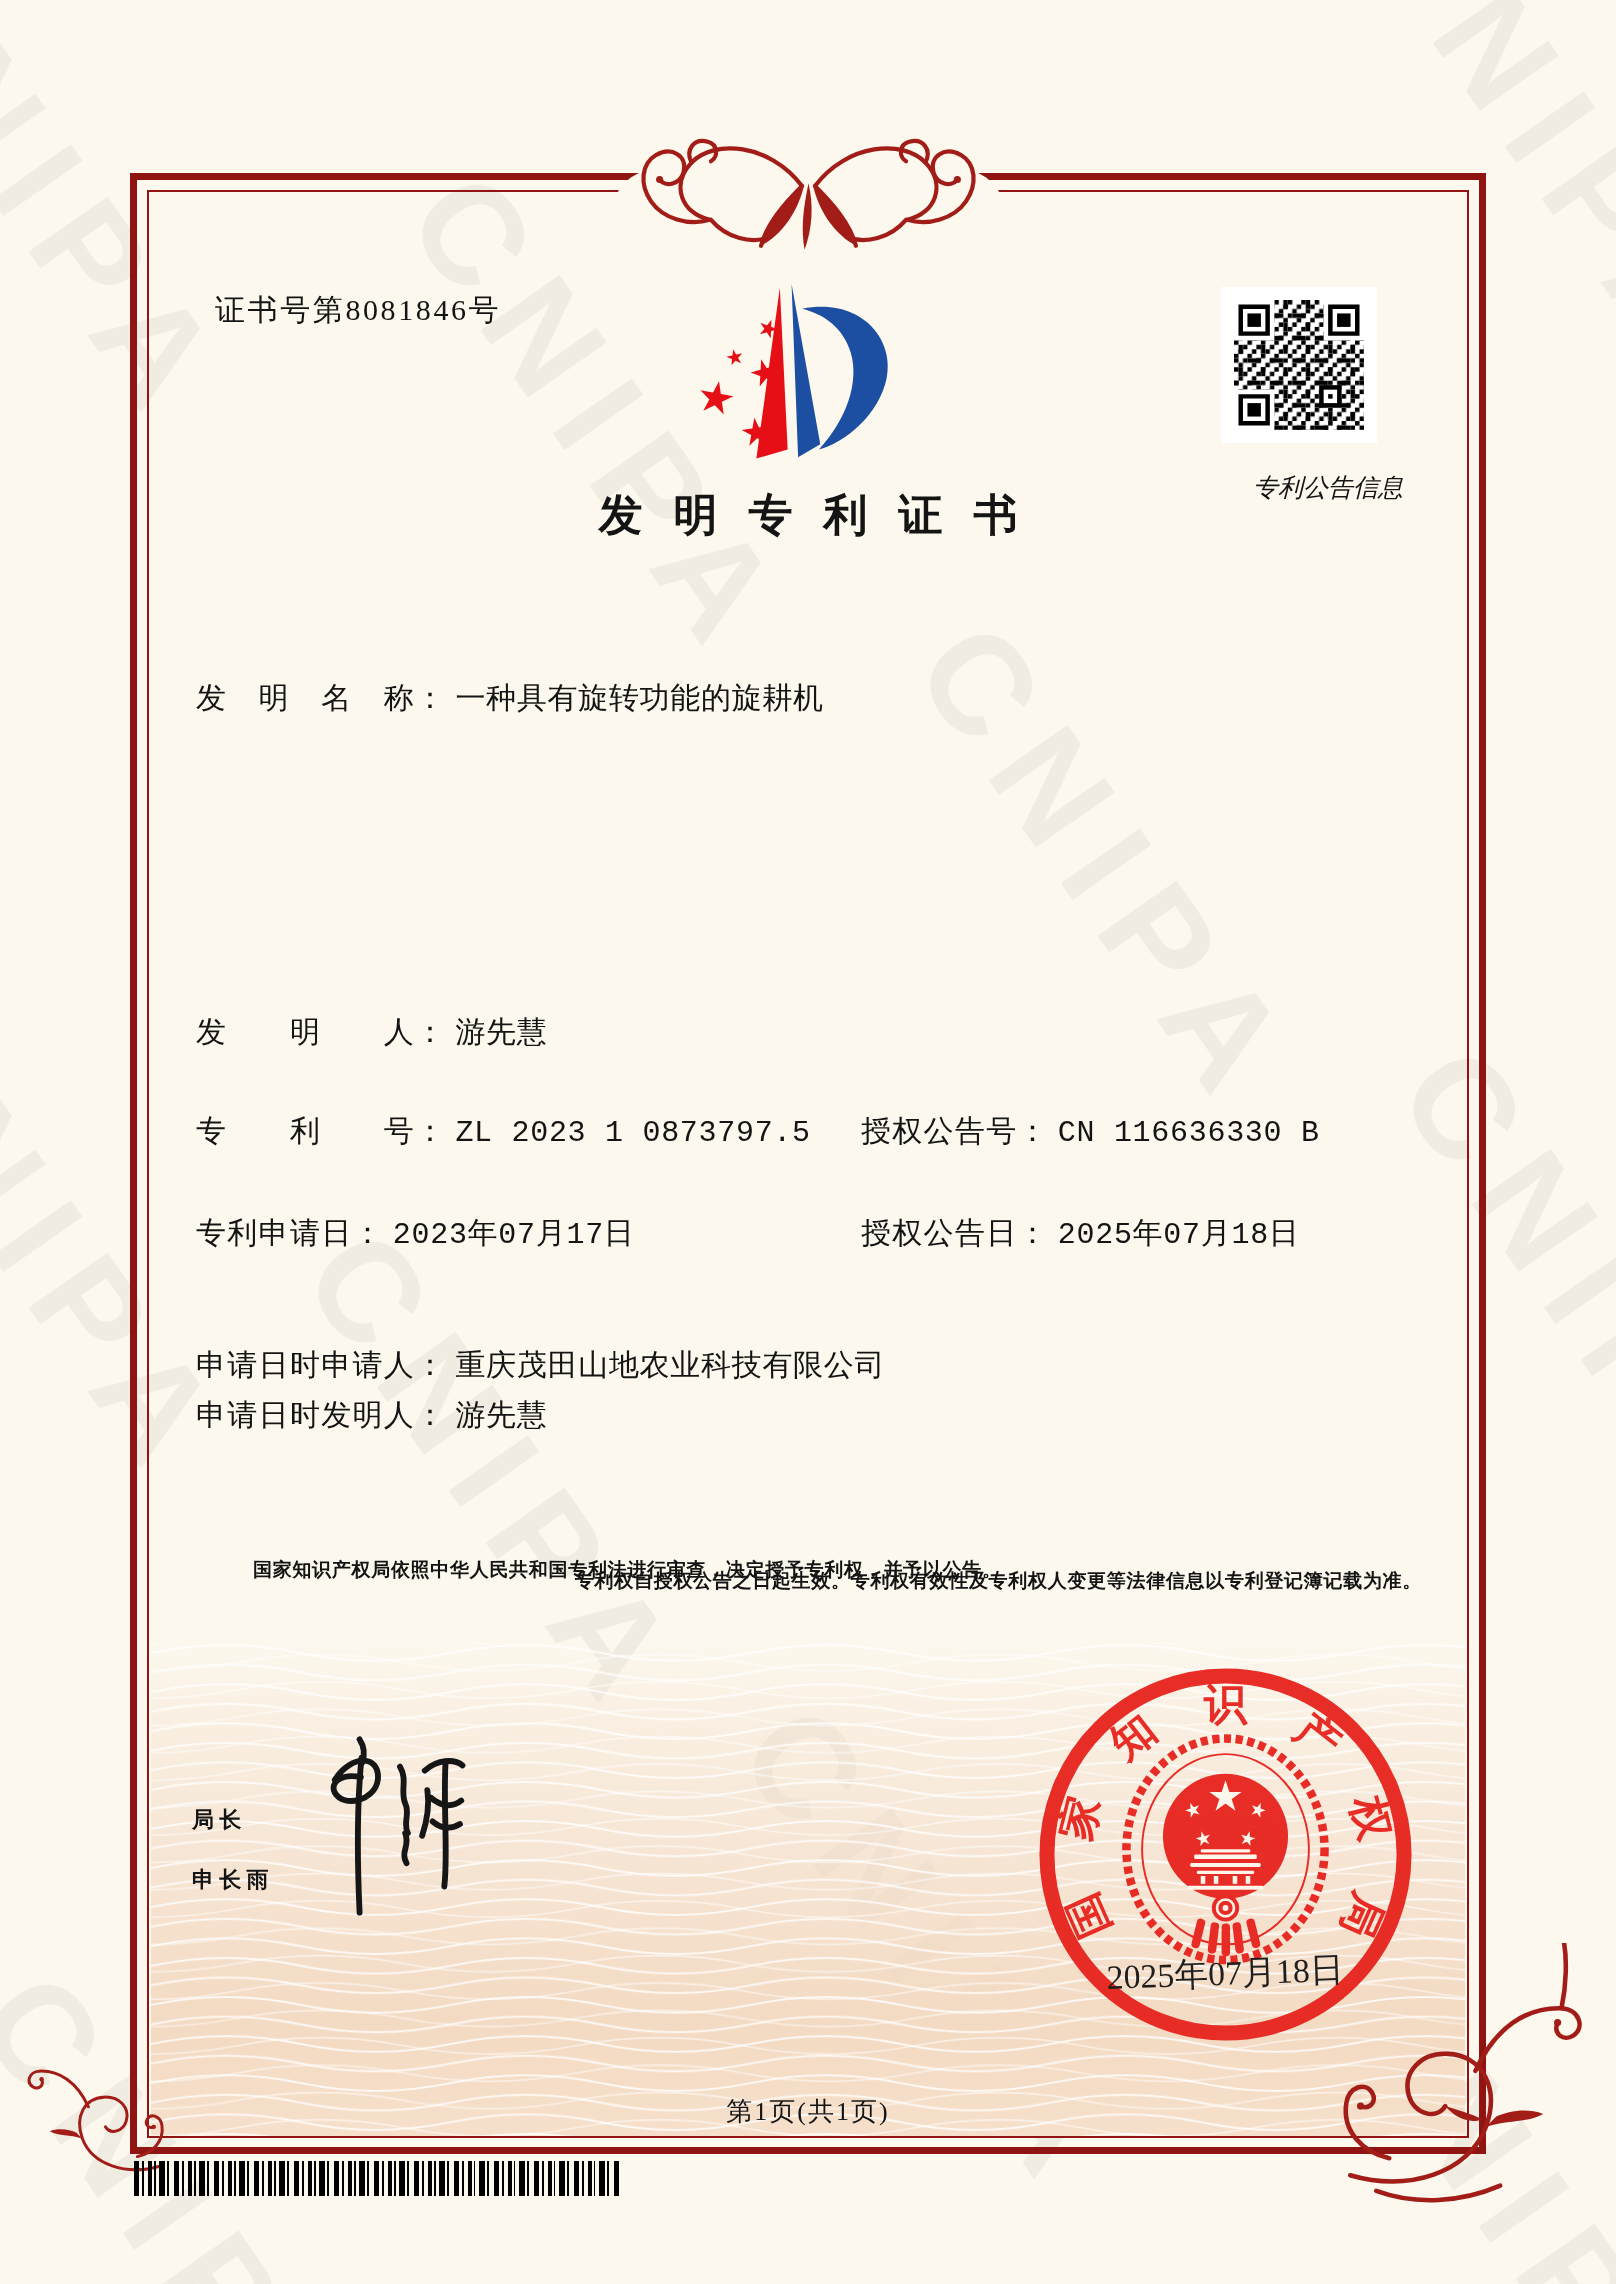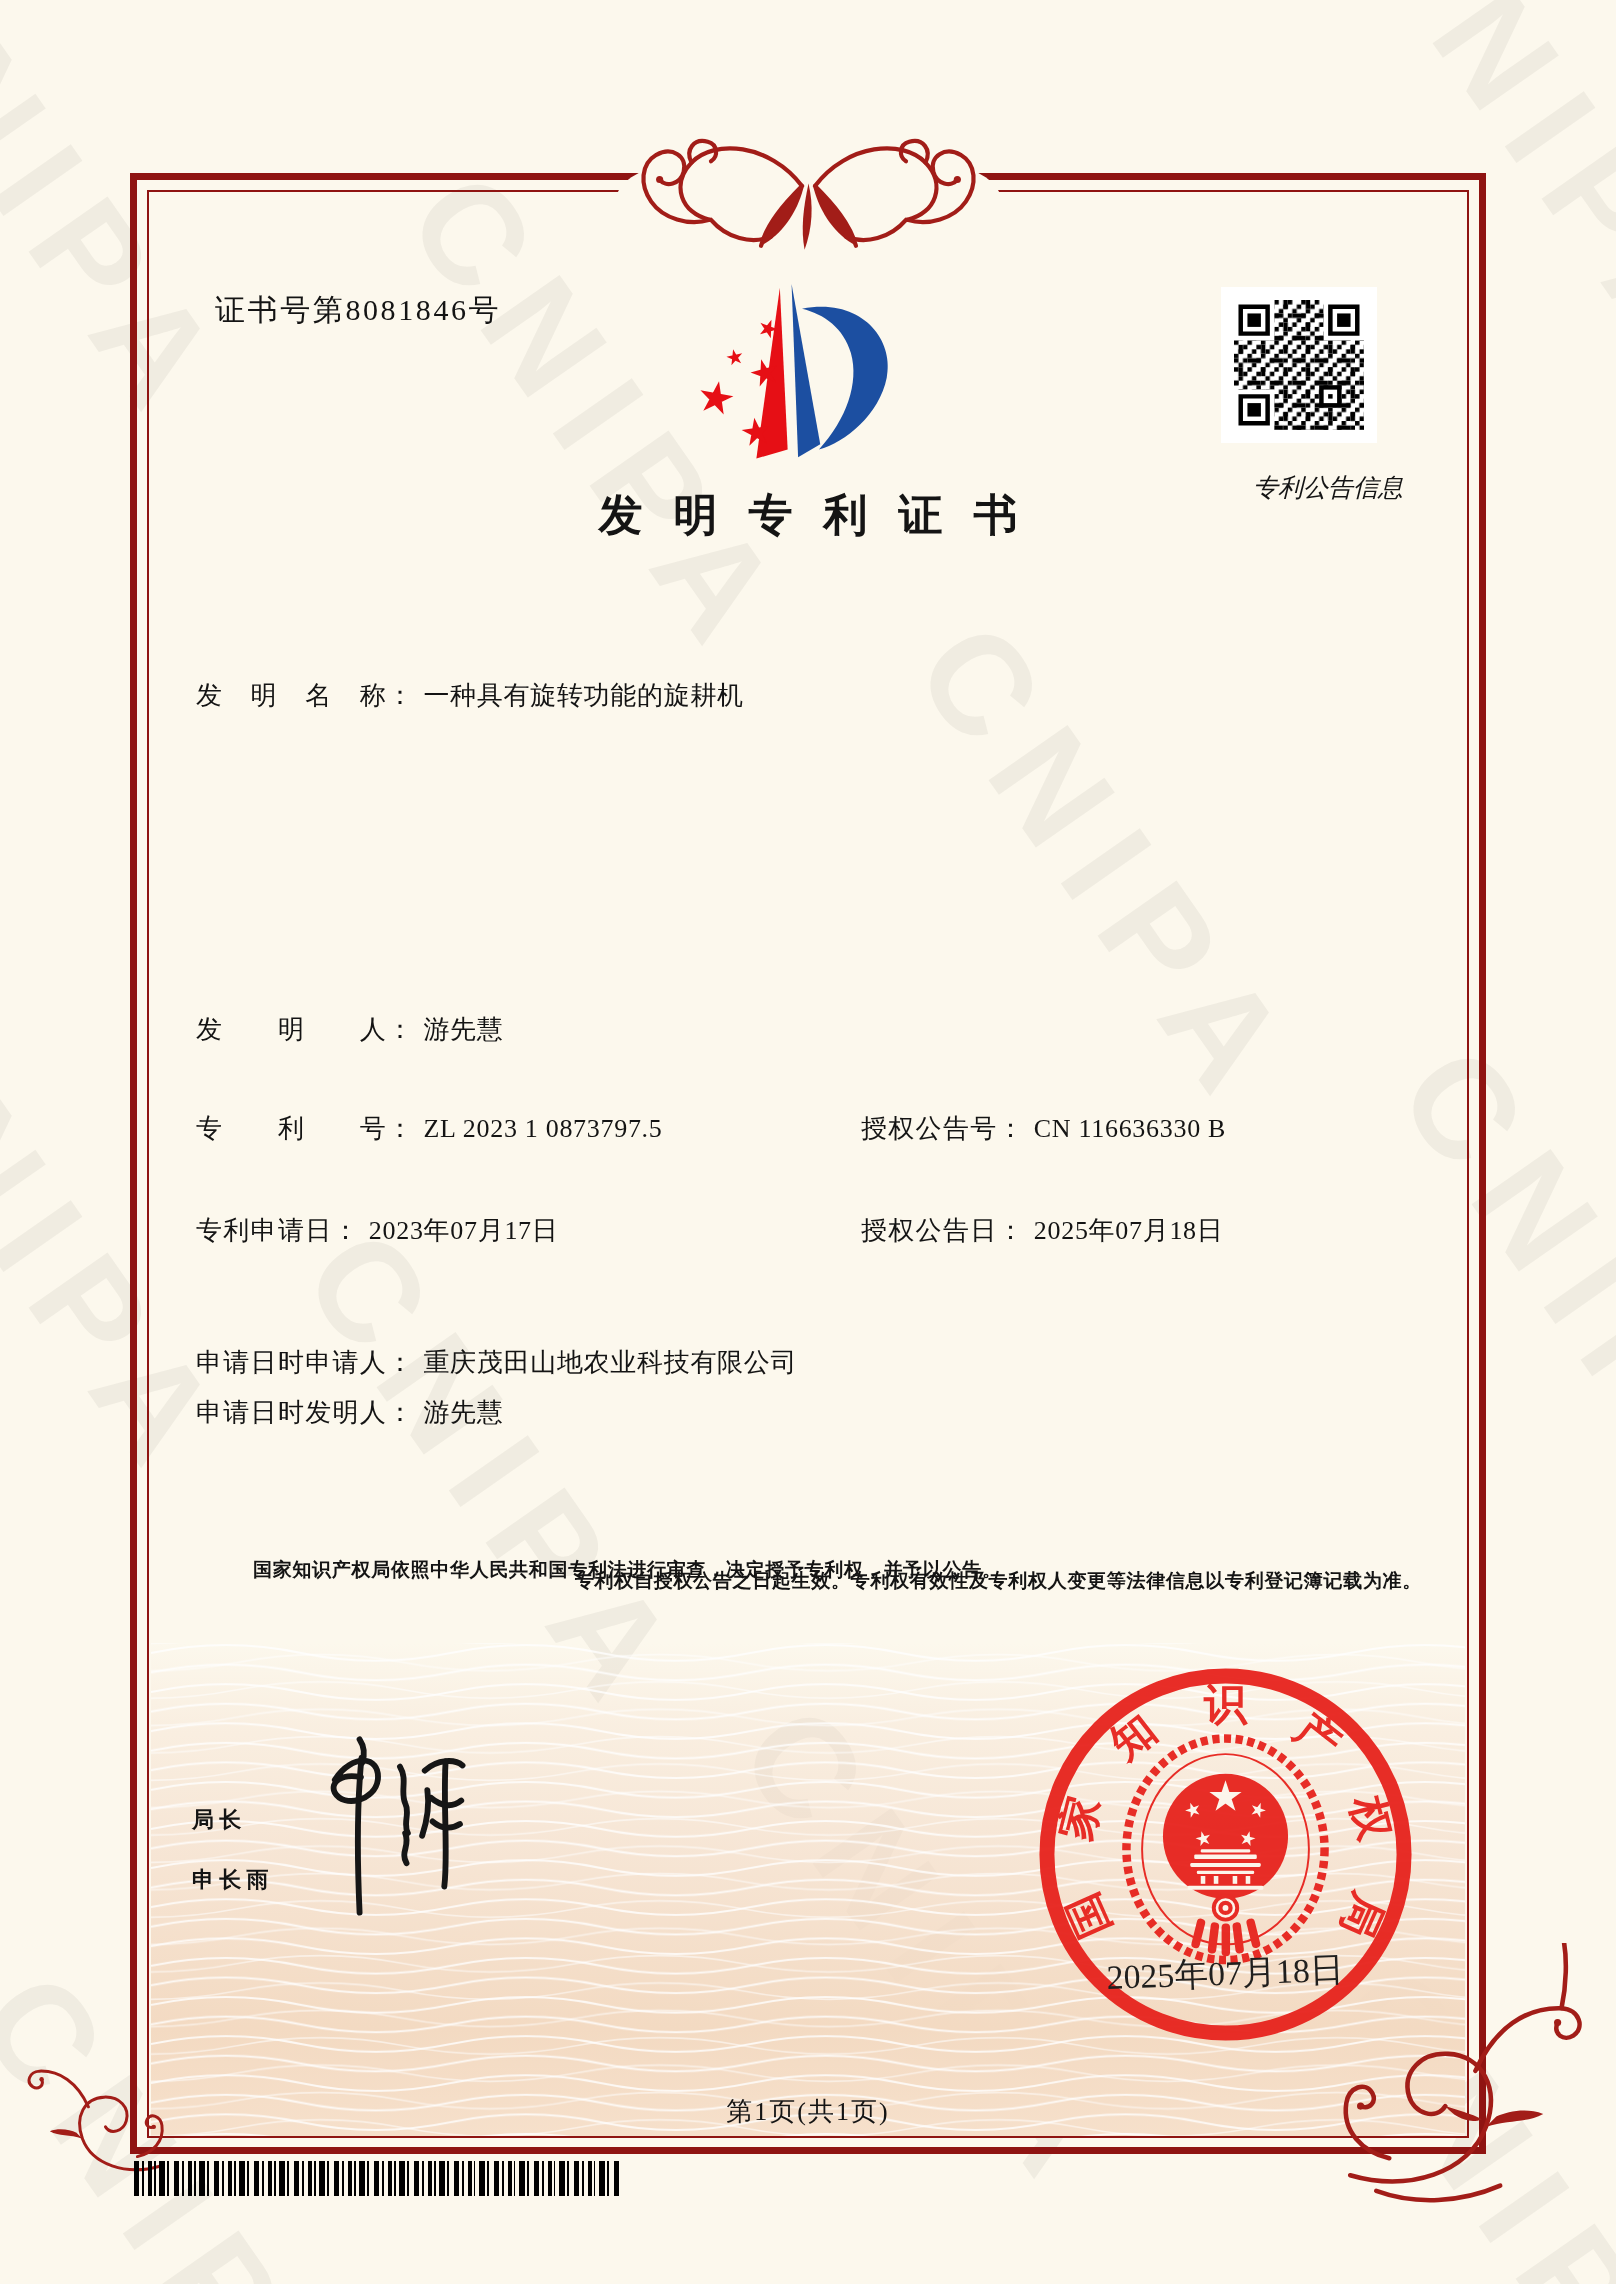--- a/index.html
+++ b/index.html
@@ -45,21 +45,21 @@
   .qrlabel{
     position:absolute; left:1194px; top:471px; width:209px; text-align:right;
     font-size:25px; font-style:italic; z-index:4;
   }
   .title{
     position:absolute; left:50%; top:486px; transform:translateX(-50%);
     font-size:44px; font-weight:700; letter-spacing:31px; text-indent:31px;
     white-space:nowrap; z-index:4;
   }
   
-  .row{position:absolute; font-size:26px; white-space:nowrap; z-index:4;}
+  .row{position:absolute; font-size:30px; white-space:nowrap; z-index:4;font-family:Liberation Mono, monospace;}
   .row .lbl{letter-spacing:1.3px;}
   .row .val{margin-left:9px; letter-spacing:0.7px;}
   
   .stmt{position:absolute; left:196px; width:1226px; font-size:19px; letter-spacing:0.7px; z-index:4; white-space:nowrap;font-weight:bold;}
   .indent{text-indent:57px;}
   
   .signer{
     position:absolute; font-family:"Liberation Sans", sans-serif; font-weight:600;
     font-size:22px; letter-spacing:5.2px; z-index:4;
   }

